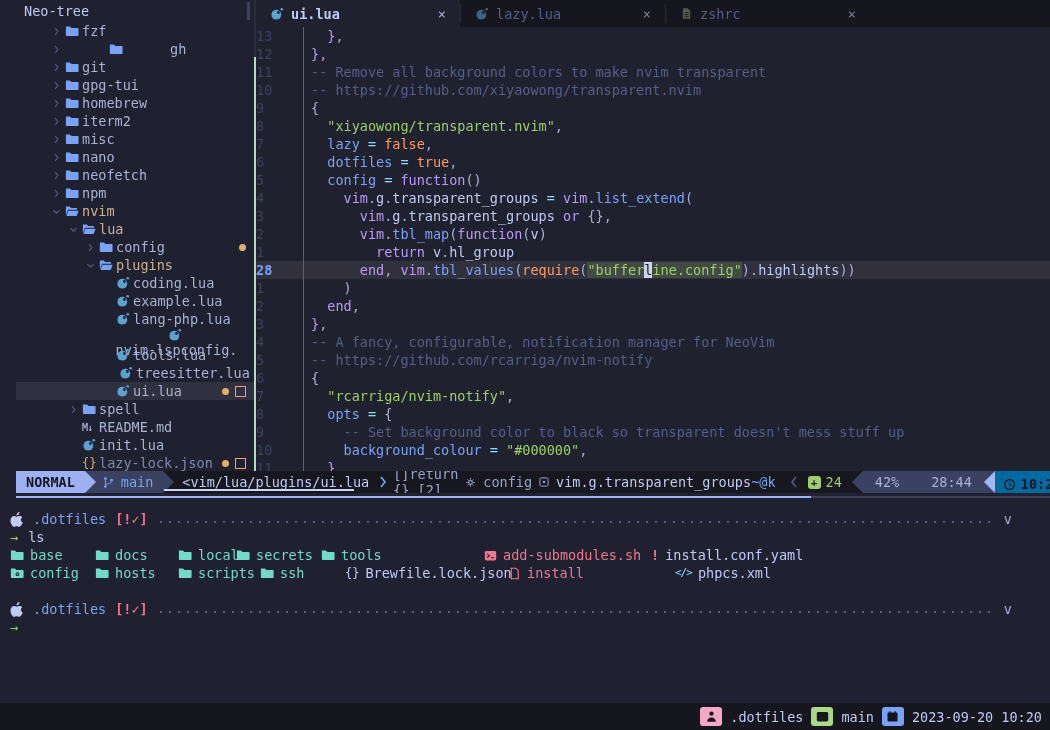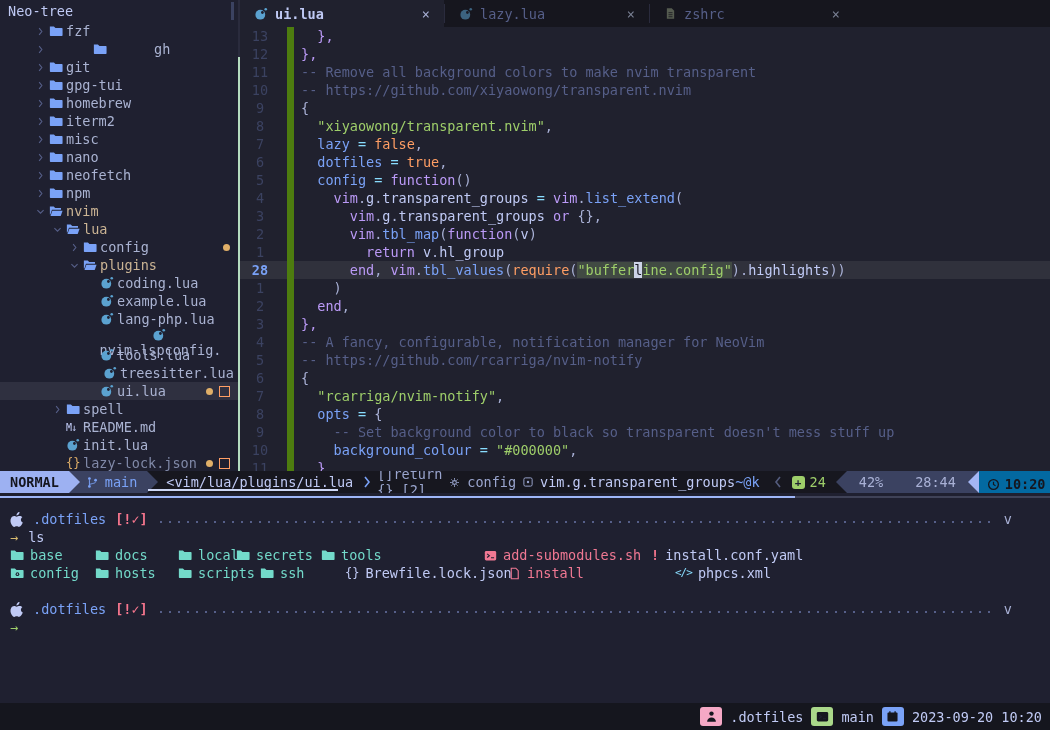--- a/index.html
+++ b/index.html
@@ -2,21 +2,21 @@
 <html><head>
 <meta charset="utf-8">
 <style>
   html,body{margin:0;padding:0;background:#15161e}
   .screen{position:relative;width:1050px;height:730px;overflow:hidden;background:#1f2030;
     font-family:"DejaVu Sans Mono",monospace;font-size:13.5px;color:#c0caf5;}
   svg{display:block}
   .icn{display:inline-flex;align-items:center;justify-content:center;flex:none}
 
   
-  .nvim{position:absolute;left:0;top:0;width:972px;height:498px}
+  .nvim{position:absolute;left:16px;top:0;width:972px;height:498px}
   .sidebar{position:absolute;left:0;top:0;width:238px;height:471px;background:#1f2030;overflow:hidden}
   .nt-title{height:22px;line-height:22px;padding-left:8px;color:#c0caf5}
   .nt-scroll{position:absolute;right:4px;top:2px;width:3px;height:18px;background:#3b4261}
   .nt-item{height:18px;display:flex;align-items:center;white-space:pre;position:relative}
   .nt-item.sel{background:#2f3040}
   .nt-chev{width:17px;display:inline-flex;justify-content:center;color:#565f89;flex:none}
   .nt-ico{width:17px;flex:none;display:inline-flex;justify-content:flex-start}
   .nt-label{color:#aab3d2}
   .nt-label.open{color:#cbb494}
   .nt-label.dim{color:#8089a8}
@@ -33,21 +33,21 @@
   .tab{display:flex;align-items:center;gap:7px;padding:0 14px;width:176px;color:#565f89}
   .tab.active{background:#20212e;color:#c0caf5;font-weight:bold}
   .tab .close{margin-left:auto;color:#7a8194;font-weight:normal;cursor:pointer}
   .tab.active .close{color:#a9b1d6}
   .tabsep{width:1px;background:#2a2b3d;margin:4px 0}
   .tab .ticn{opacity:.55}.tab.active .ticn{opacity:1}
 
   .editor{position:relative;height:444px;background:#20212e;overflow:hidden}
   .eline{display:flex;height:18px;line-height:18px;white-space:pre}
   .eline.cur{background:#30313c}
-  .gut{width:40px;flex:none;text-align:center;color:#3b4261;padding-right:7px;border-right:7px solid #4d7c0f}
+  .gut{width:40px;flex:none;text-align:left;color:#3b4261;padding-right:7px;border-right:1px solid #4d7c0f}
   .eline.cur .gut{color:#7aa2f7;font-weight:bold}
   .code{padding-left:7px}
   .ind{display:inline-block;width:2ch;background:linear-gradient(90deg,#2b2c3e 1px,transparent 1px)}
   .tk-t{color:#c0caf5}.tk-p{color:#a9b1d6}.tk-k{color:#bb9af7}.tk-c{color:#565f89}
   .tk-s{color:#9ece6a}.tk-f{color:#7aa2f7}.tk-v{color:#7aa2f7}.tk-o{color:#89ddff}
   .tk-b{color:#ff9e64}.tk-r{color:#ff9e64}.tk-g{color:#bb9af7}
   .tk-sh{color:#9ece6a;background:rgba(158,206,106,.16)}
   .tk-cu{background:#cdd3e8;color:#1a1b26}
 
   

